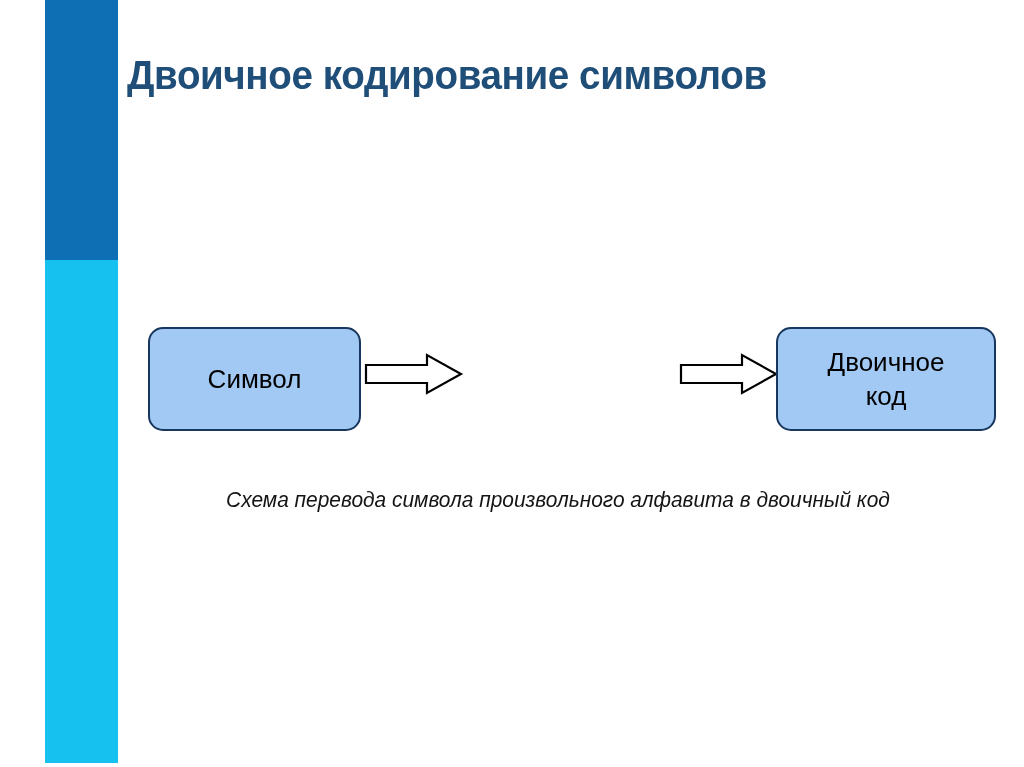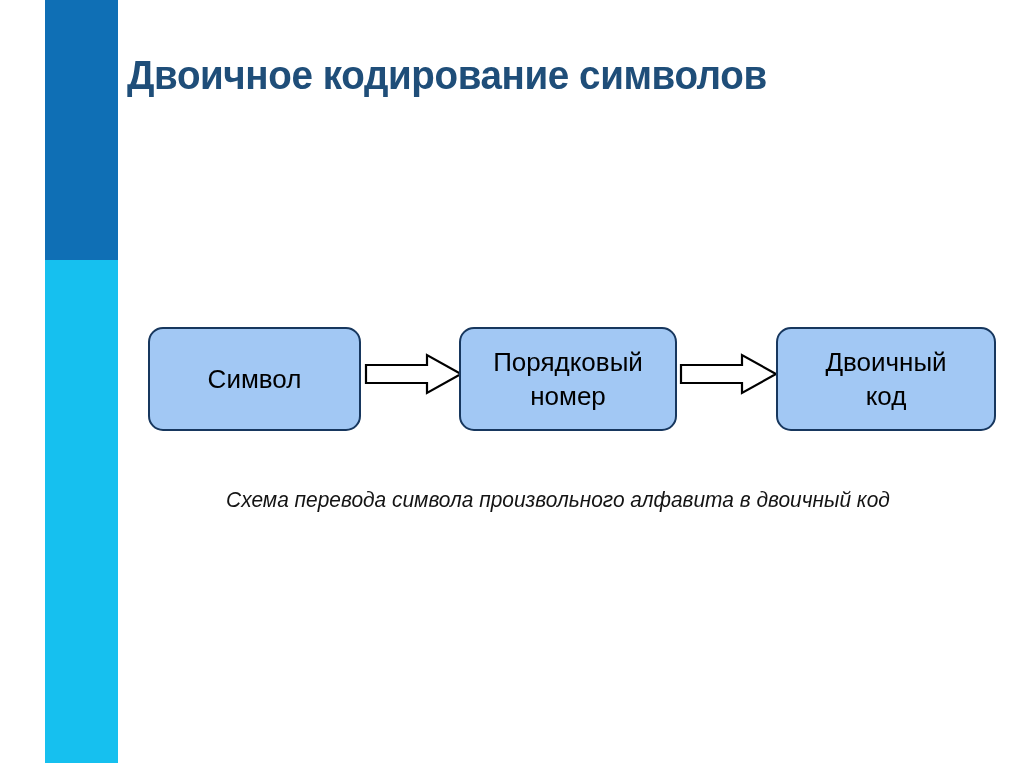--- a/index.html
+++ b/index.html
@@ -126,29 +126,25 @@
 <div id="flow-diagram">
 
   <div class="flow-box" id="flow-box-1">
     <span>Символ</span>
   </div>
 
   <svg class="flow-arrow" id="flow-arrow-1" viewBox="0 0 100 44" preserveAspectRatio="none">
     <polygon points="2,13 63,13 63,3 97,22 63,41 63,31 2,31" fill="#ffffff" stroke="#000000" stroke-width="2.2" stroke-linejoin="miter"></polygon>
   </svg>
 
-  <div class="flow-box" id="flow-box-2">
-    <span style="white-space: pre-line;">Порядковый
-номер</span>
-  </div>
 
   <svg class="flow-arrow" id="flow-arrow-2" viewBox="0 0 100 44" preserveAspectRatio="none">
     <polygon points="2,13 63,13 63,3 97,22 63,41 63,31 2,31" fill="#ffffff" stroke="#000000" stroke-width="2.2" stroke-linejoin="miter"></polygon>
   </svg>
 
   <div class="flow-box" id="flow-box-3">
-    <span style="white-space: pre-line;">Двоичный
+    <span style="white-space: pre-line;">Двоичное
 код</span>
   </div>
 
 </div>
 
 <div id="diagram-caption">Схема перевода символа произвольного алфавита в двоичный код</div>
 
 </body></html>

